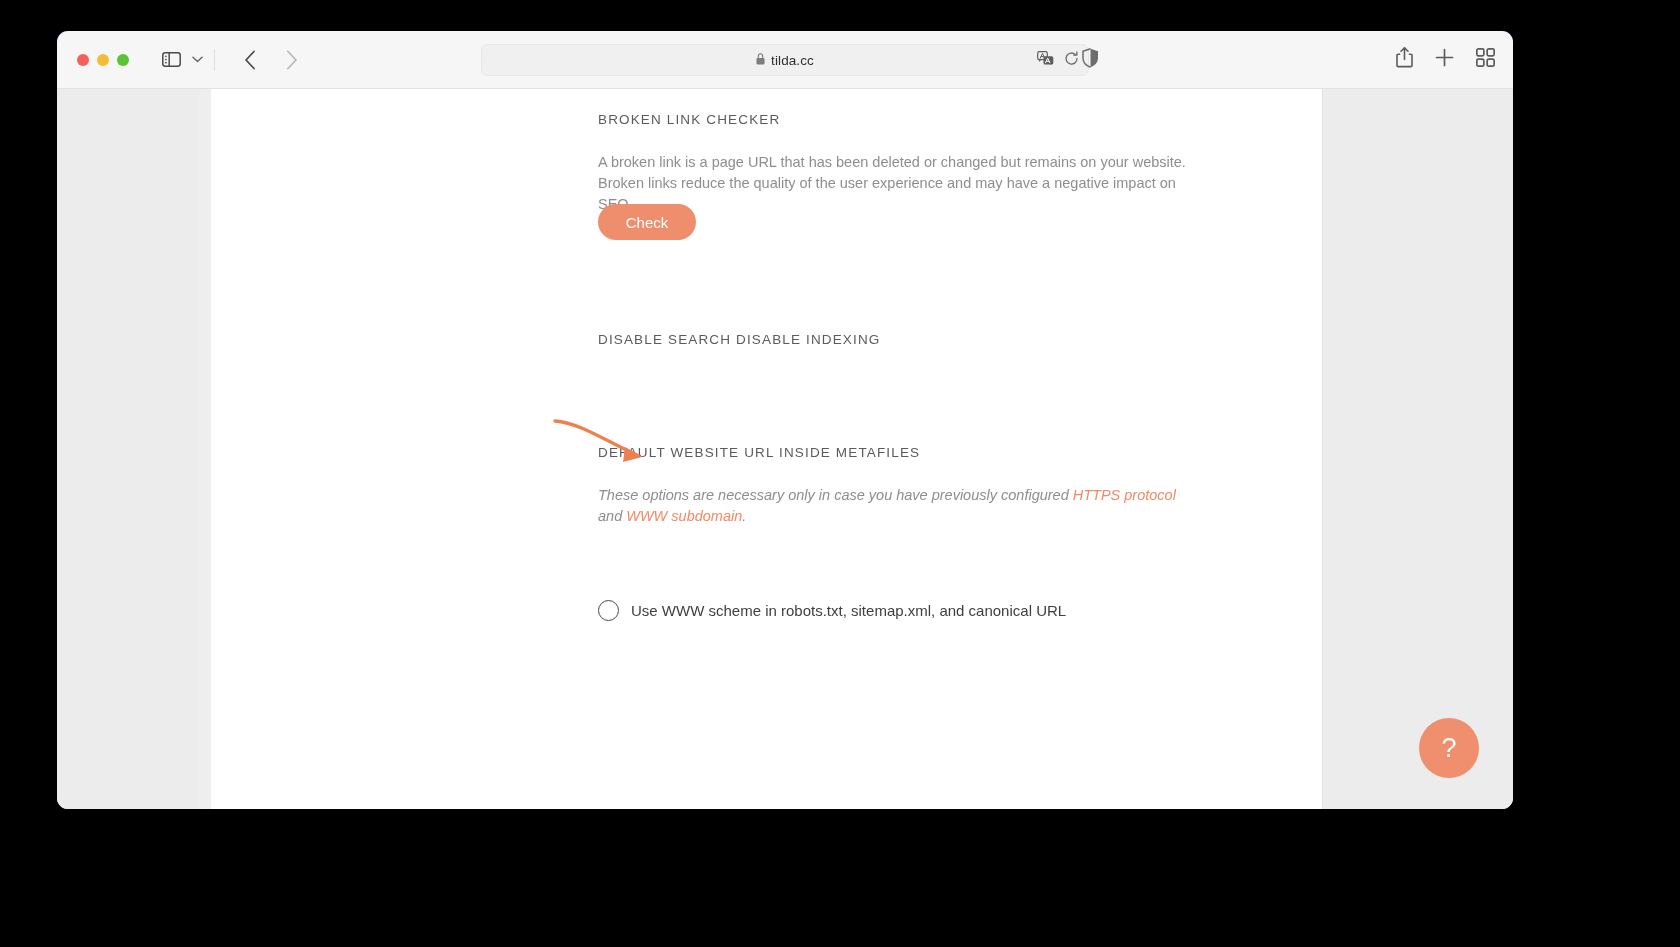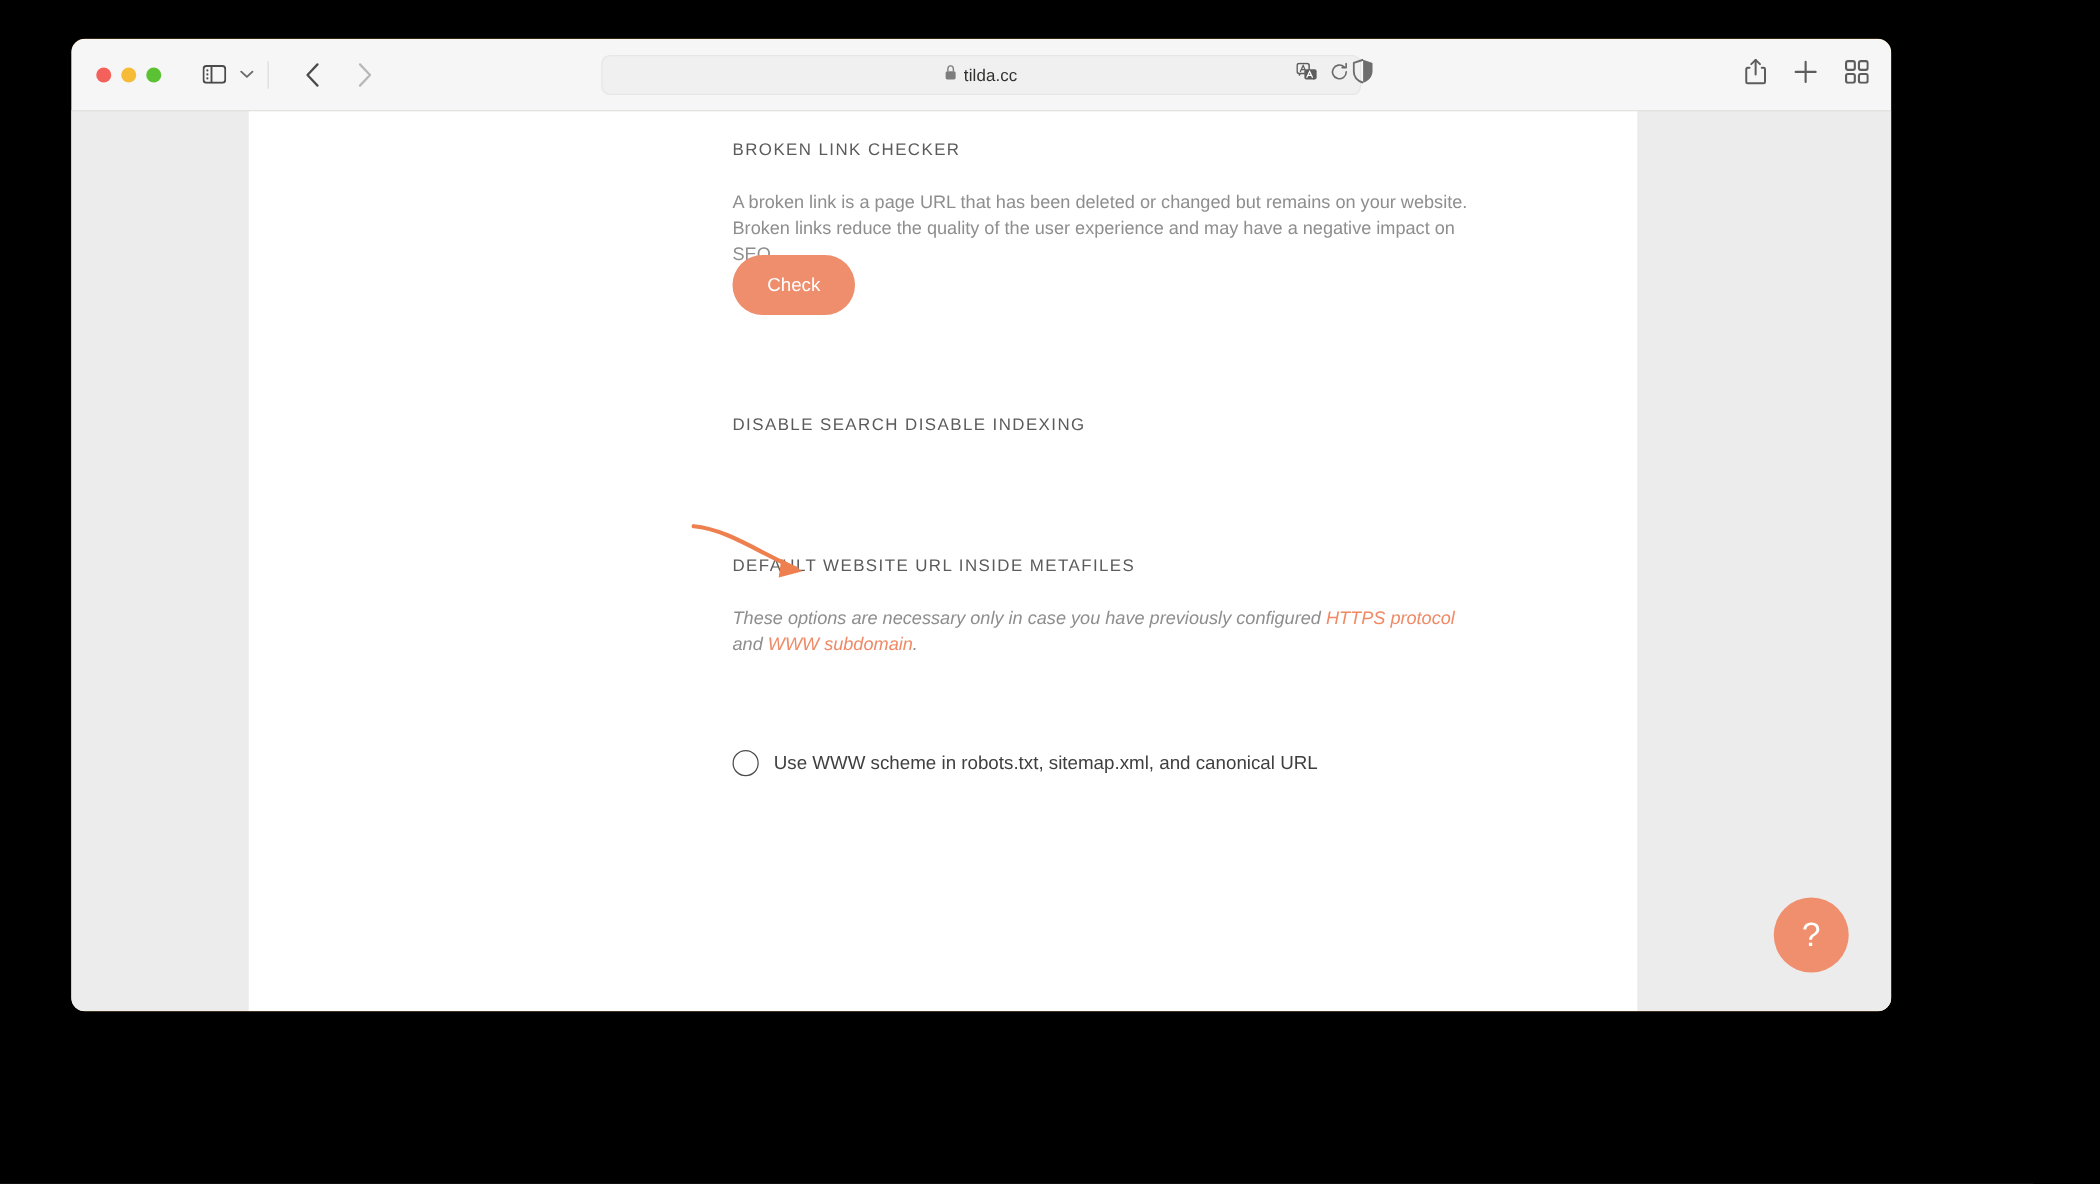--- a/index.html
+++ b/index.html
@@ -9,21 +9,21 @@
     font-family: "Liberation Sans", sans-serif;
     overflow: hidden;
   }
 
   
   .browser-window {
     position: absolute;
     left: 57px; top: 31px;
     width: 1456px; height: 778px;
     border-radius: 11px;
-    background: #a16207;
+    background: #1d4ed8;
     overflow: hidden;
     box-shadow: 0 18px 48px rgba(0,0,0,0.55);
   }
 
   
   .toolbar {
     position: relative;
     height: 58px;
     background: #f6f6f6;
     border-bottom: 1px solid #e2e2e2;
@@ -113,20 +113,21 @@
   }
   .left-rail {
     width: 142px;
     background: #ececec;
     flex: 0 0 142px;
   }
   .content-shell {
     flex: 1 1 auto;
     position: relative;
     display: flex;
+    margin-left: 12px;
   }
   .content-pane {
     width: 1112px;
     background: #ffffff;
     border-right: 1px solid #e4e4e4;
     position: relative;
   }
   .right-rail {
     flex: 1 1 auto;
     background: #ececec;
@@ -156,21 +157,21 @@
     font-weight: 400;
   }
 
   .link-orange {
     color: #ef8a66;
     text-decoration: none;
   }
 
   .check-button {
     position: absolute;
-    width: 98px; height: 48px;
+    width: 98px; height: 36px;
     border-radius: 26px;
     background: #ee8e6d;
     color: #ffffff;
     font-size: 15px;
     border: none;
     display: flex;
     align-items: center;
     justify-content: center;
     cursor: pointer;
     font-family: "Liberation Sans", sans-serif;

